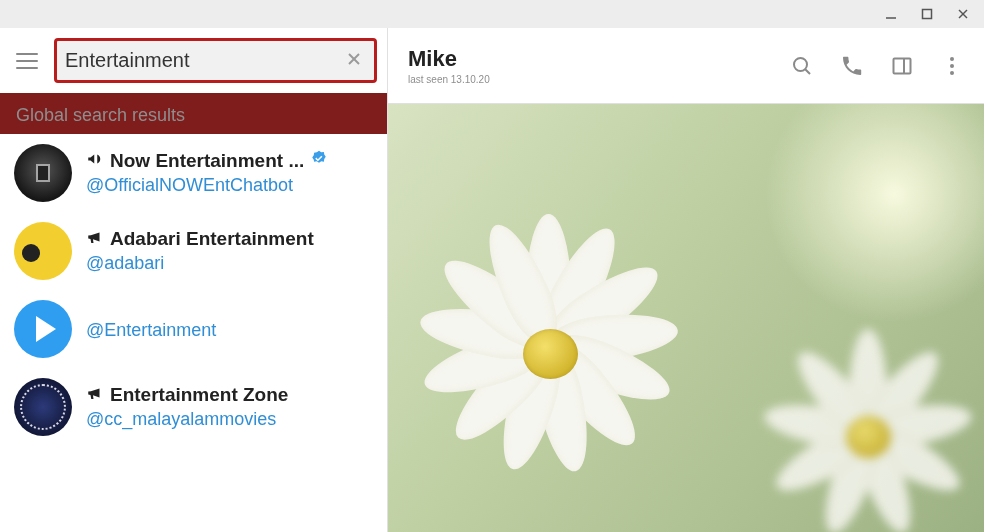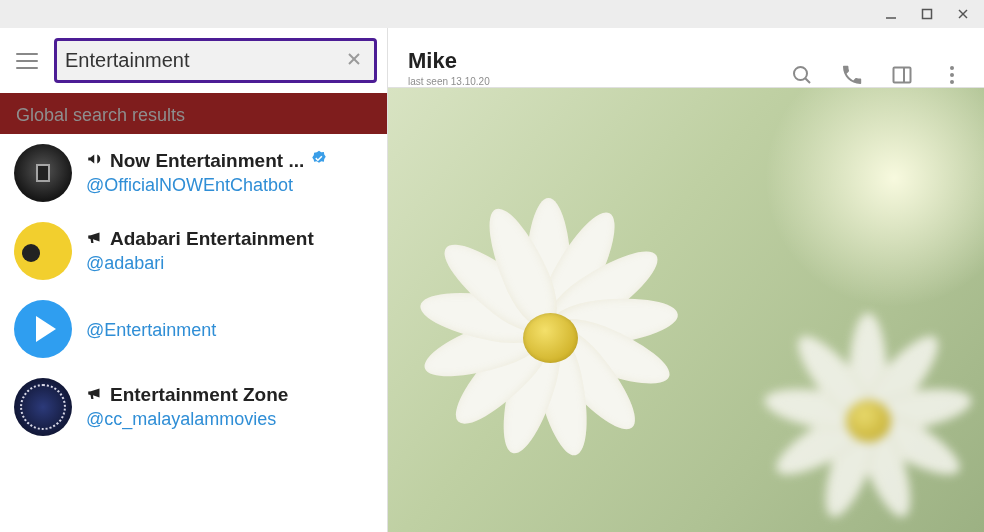--- a/index.html
+++ b/index.html
@@ -61,21 +61,21 @@
     background: #888;
     border-radius: 1px;
   }
   .search-wrap {
     flex: 1;
     display: flex;
     align-items: center;
     background: #f1f1f1;
     border-radius: 4px;
     padding: 4px 6px;
-    border: 3px solid #4c1d95;
+    border: 3px solid #b91c1c;
     position: relative;
     justify-content: flex-end;
   }
   .search-input {
     flex: 1;
     border: none;
     background: transparent;
     font-size: 20px;
     color: #333;
     outline: none;
@@ -142,23 +142,23 @@
     flex-shrink: 0;
   }
 
   
   .chat {
     flex: 1;
     display: flex; flex-direction: column;
     position: relative;
   }
   .chat-header {
-    height: 60px;
-    display: flex;
-    align-items: flex-end;
+    height: 76px;
+    display: flex;
+    align-items: center;
     padding: 0 20px;
     gap: 30px;
     border-bottom: 1px solid #e0e0e0;
     background: #fff;
   }
   .chat-title-block { flex: 1; }
   .chat-title {
     font-size: 22px;
     font-weight: 700;
     color: #222;

